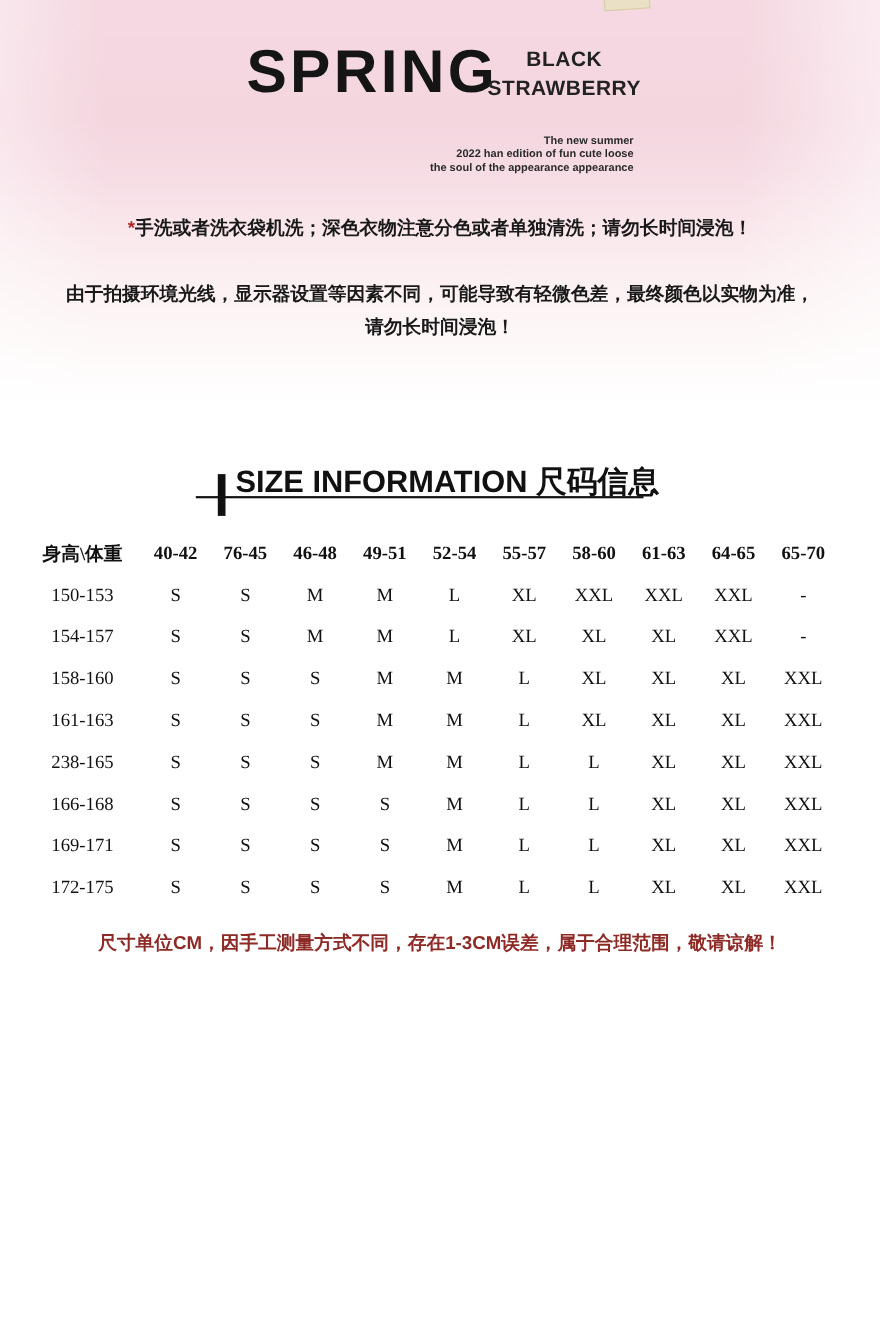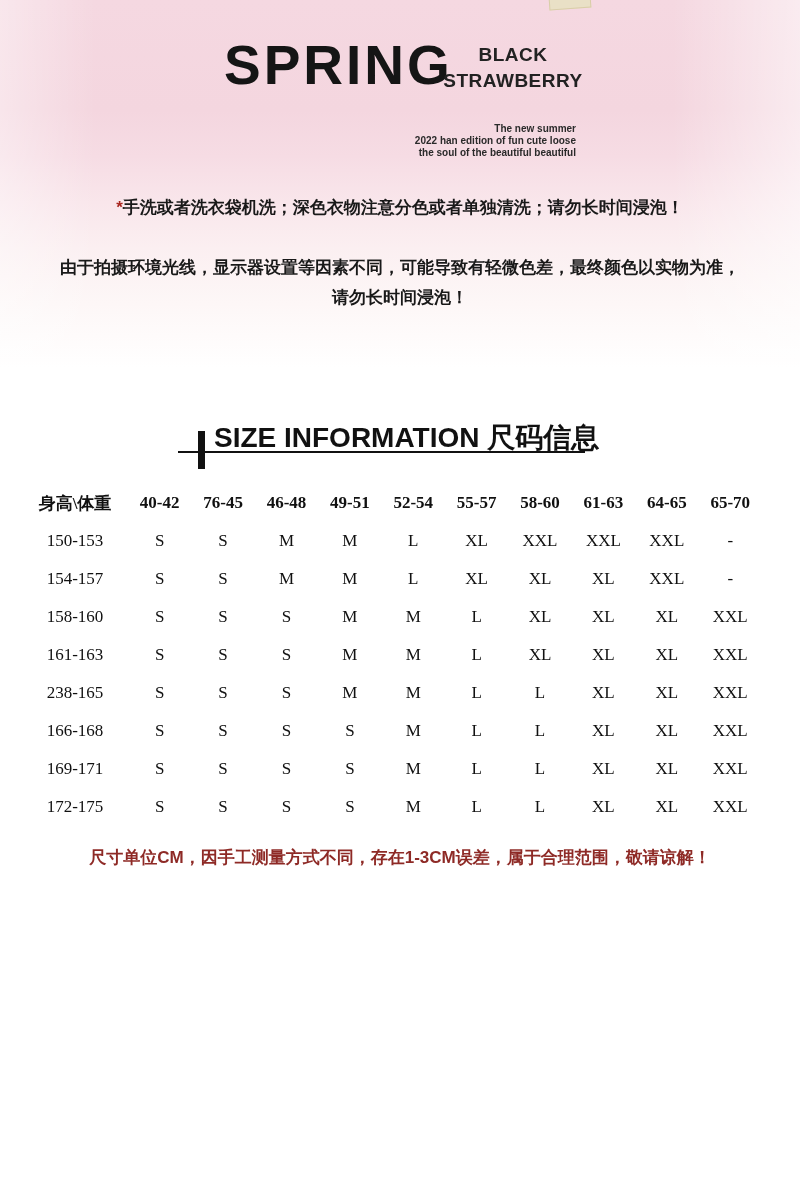--- a/index.html
+++ b/index.html
@@ -150,21 +150,21 @@
   <h1 class="brand">SPRING</h1>
 
   <div class="subtitle">
     <div>BLACK</div>
     <div>STRAWBERRY</div>
   </div>
 
   <div class="tagline">
     <div>The new summer</div>
     <div>2022 han edition of fun cute loose</div>
-    <div>the soul of the beautiful beautiful</div>
+    <div>the soul of the appearance appearance</div>
   </div>
 
   <p class="wash-note"><span class="star">*</span><span>手洗或者洗衣袋机洗；深色衣物注意分色或者单独清洗；请勿长时间浸泡！</span></p>
 
   <p class="color-note">
     <span>由于拍摄环境光线，显示器设置等因素不同，可能导致有轻微色差，最终颜色以实物为准，</span><br>
     <span>请勿长时间浸泡！</span>
   </p>
 
   <div class="sec-heading" id="size-heading">

